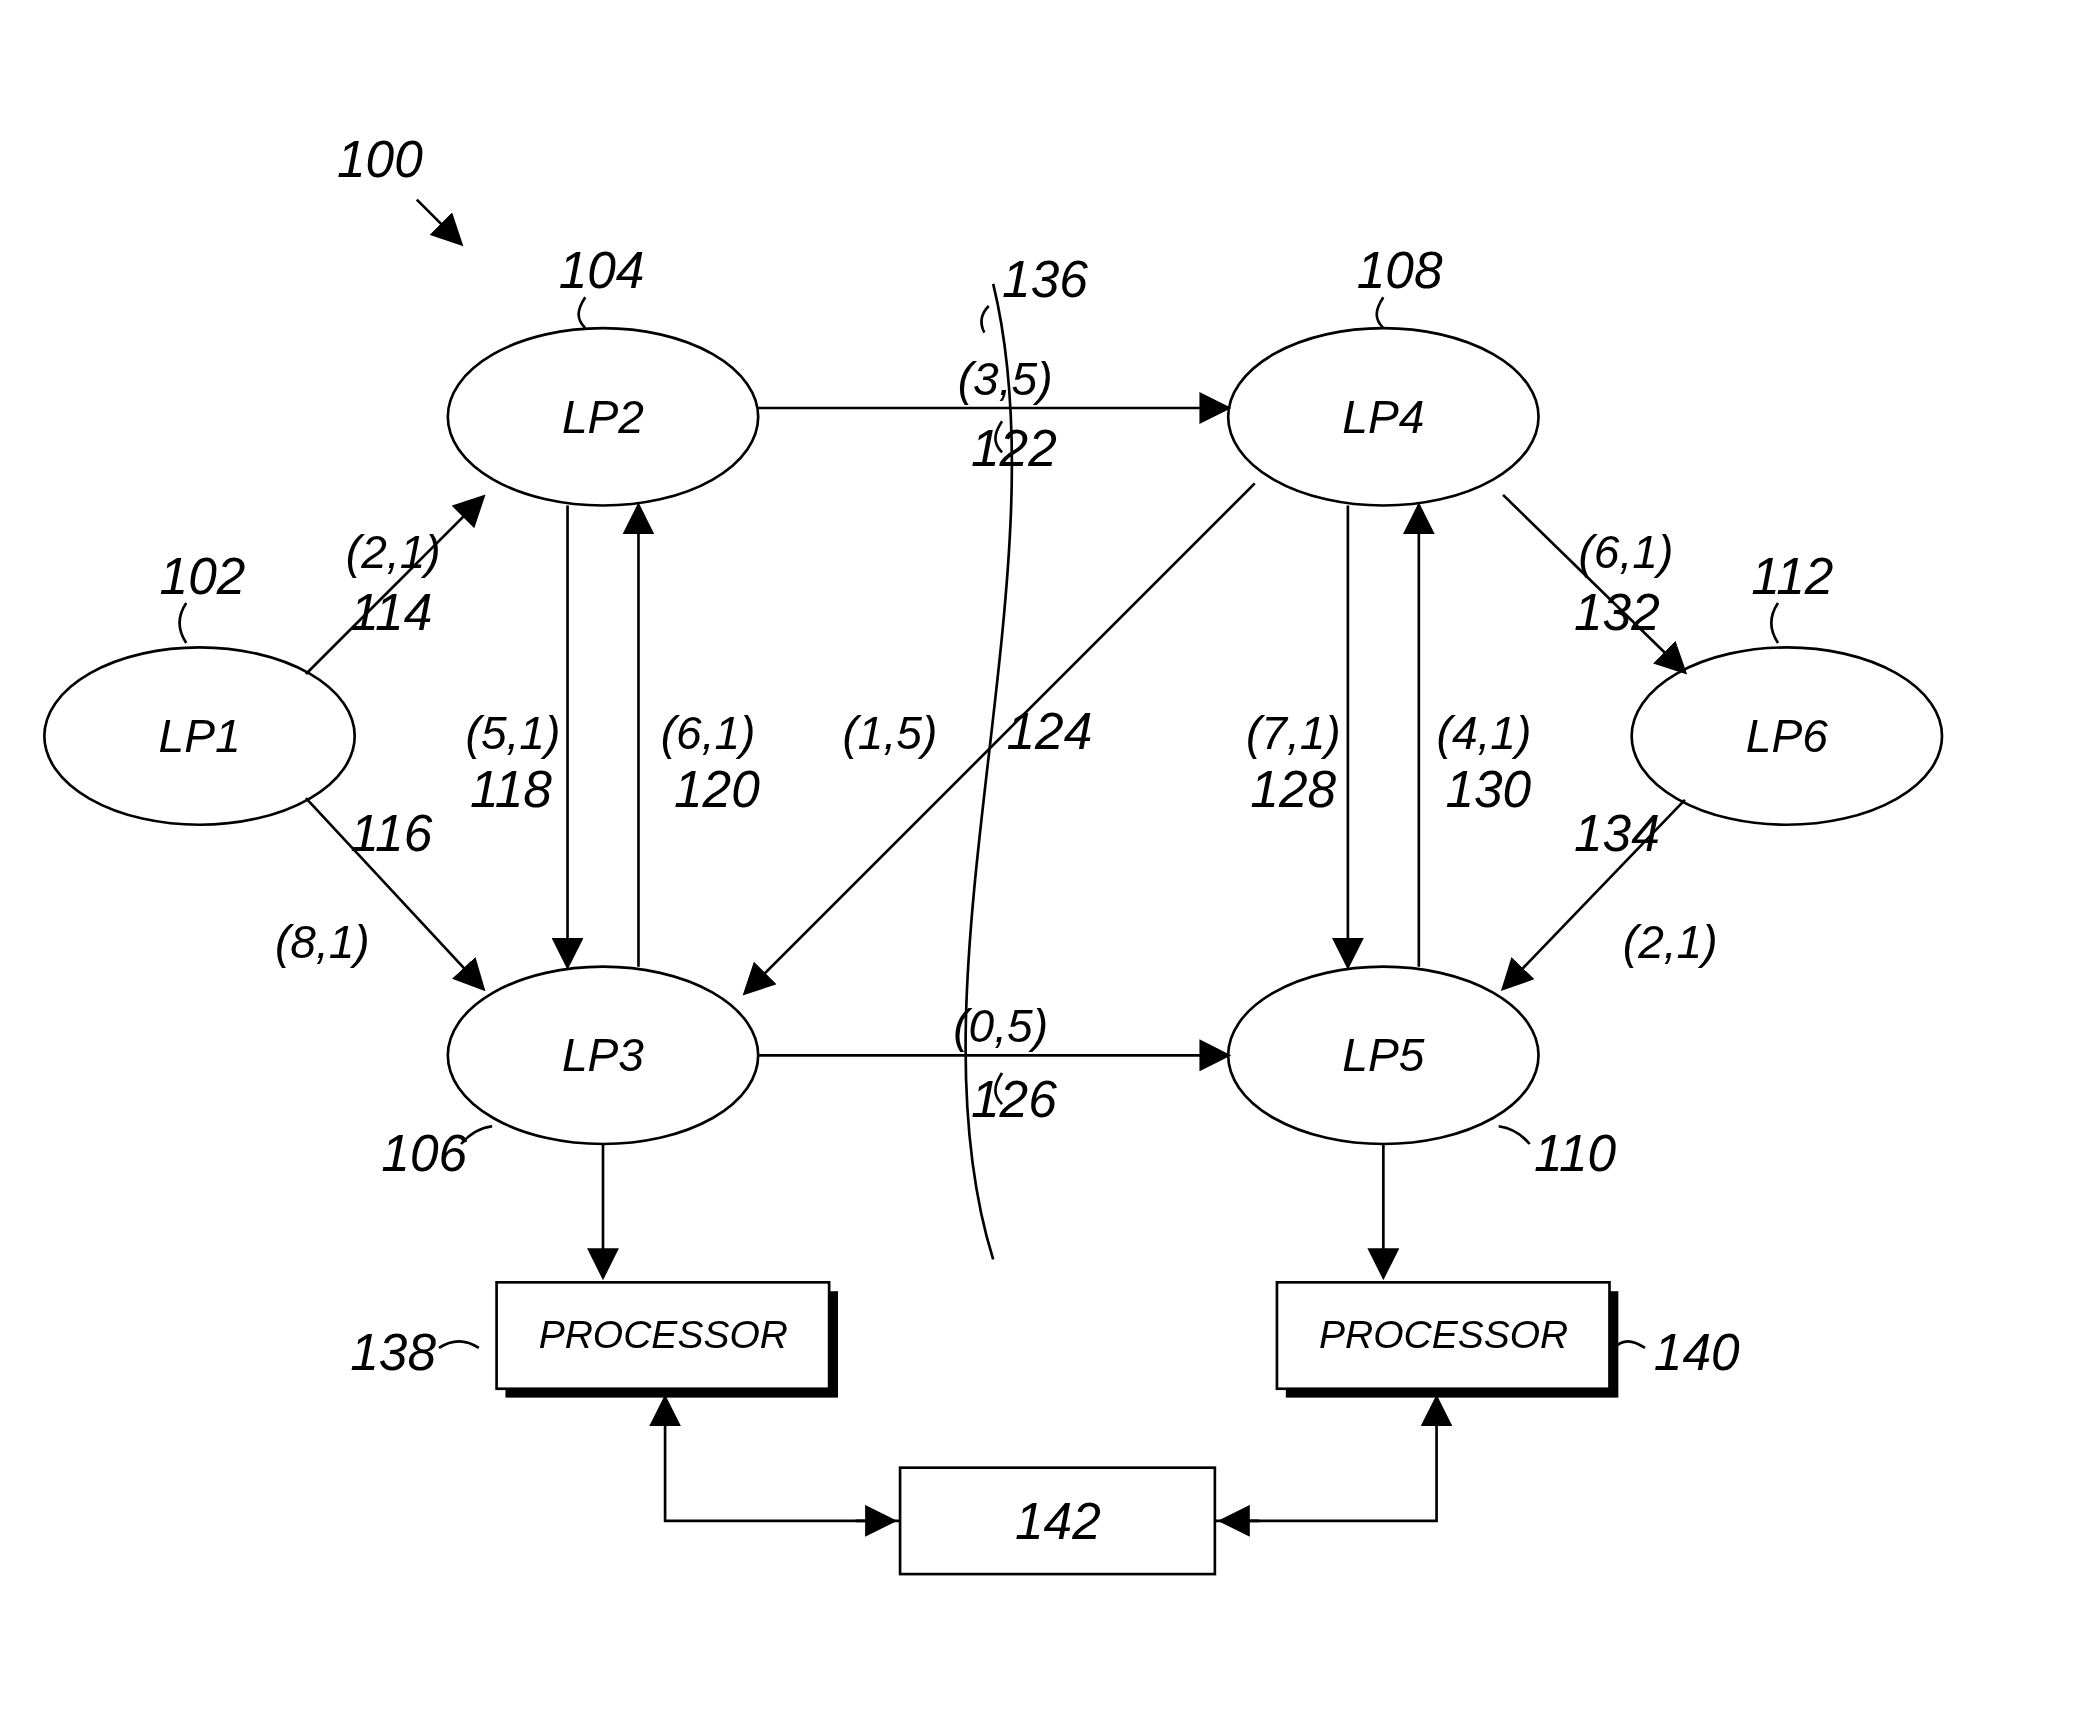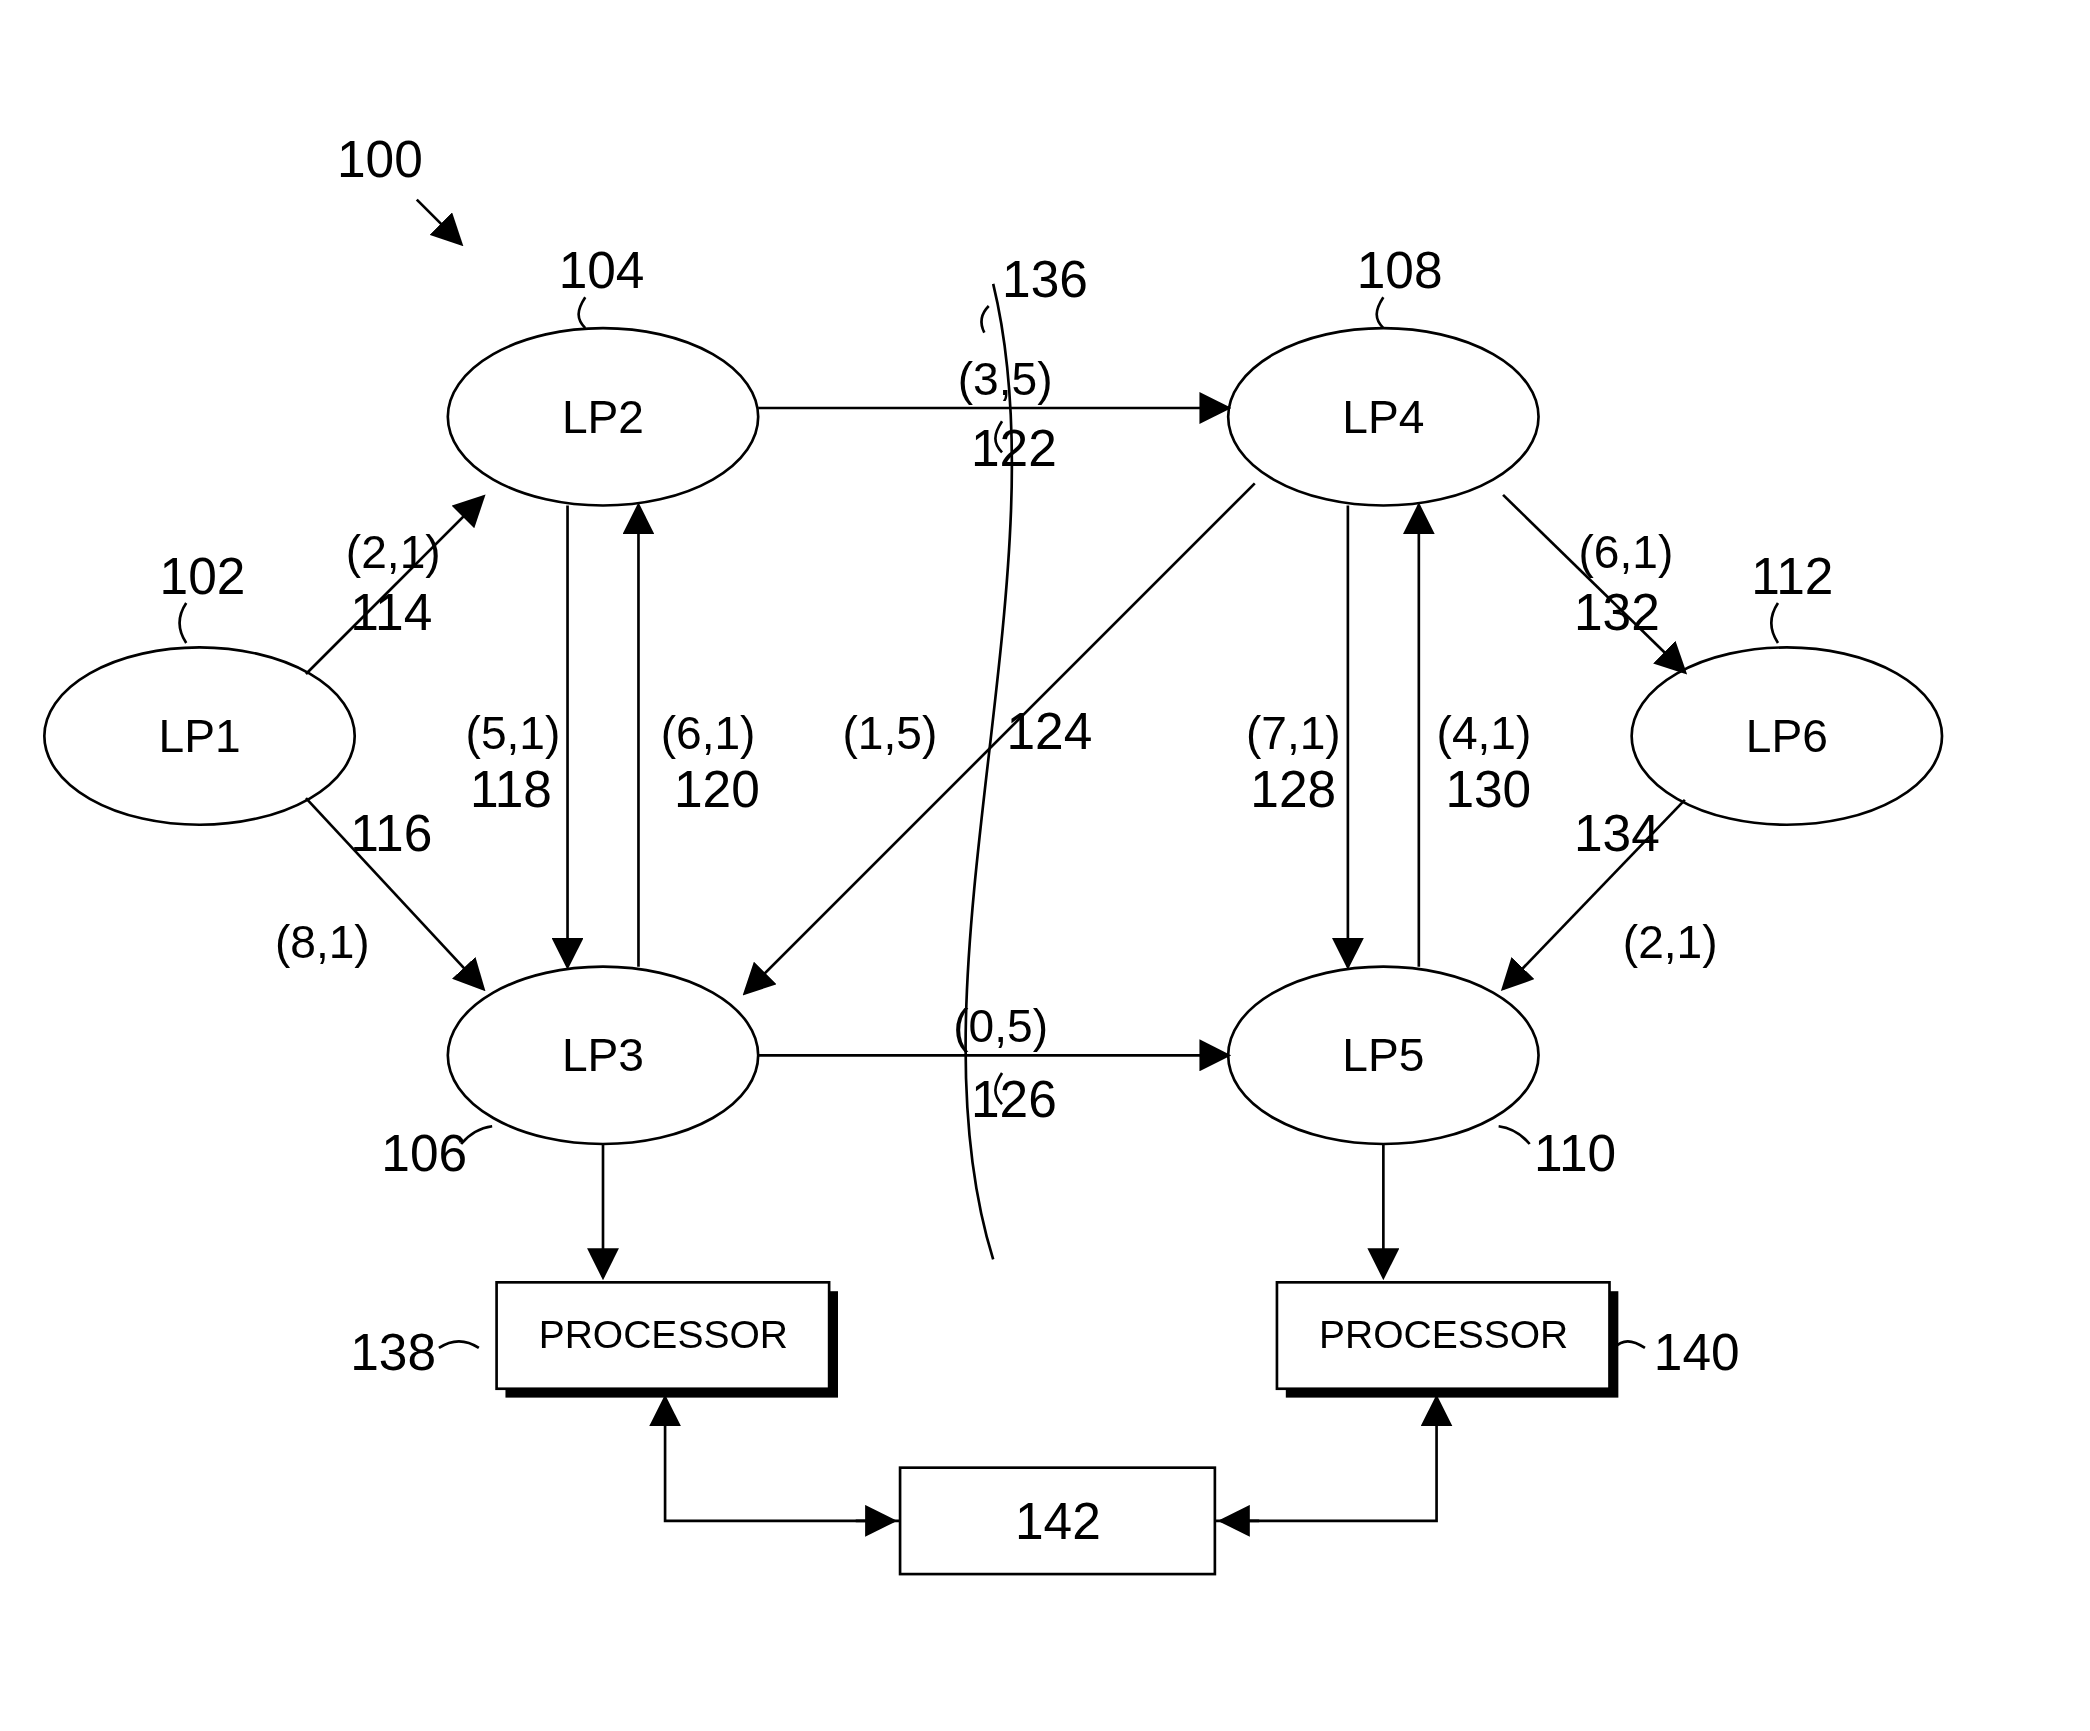--- a/index.html
+++ b/index.html
@@ -5,20 +5,21 @@
   html, body {
     margin: 0;
     padding: 0;
     background: #ffffff;
     font-family: Arial, Helvetica, sans-serif;
   }
   .stage {
     position: relative;
     width: 2091px;
     height: 1732px;
+    font-style: italic;
   }
   svg { display: block; }
   .thin { stroke: #000; stroke-width: 3; fill: none; }
   .dropshadow { fill: #000; }
   .box { fill: #fff; stroke: #000; stroke-width: 3; }
   .lbl {
     font-family: Arial, Helvetica, sans-serif;
     fill: #000;
   }
   .lbl-big { font-size: 58px; }

